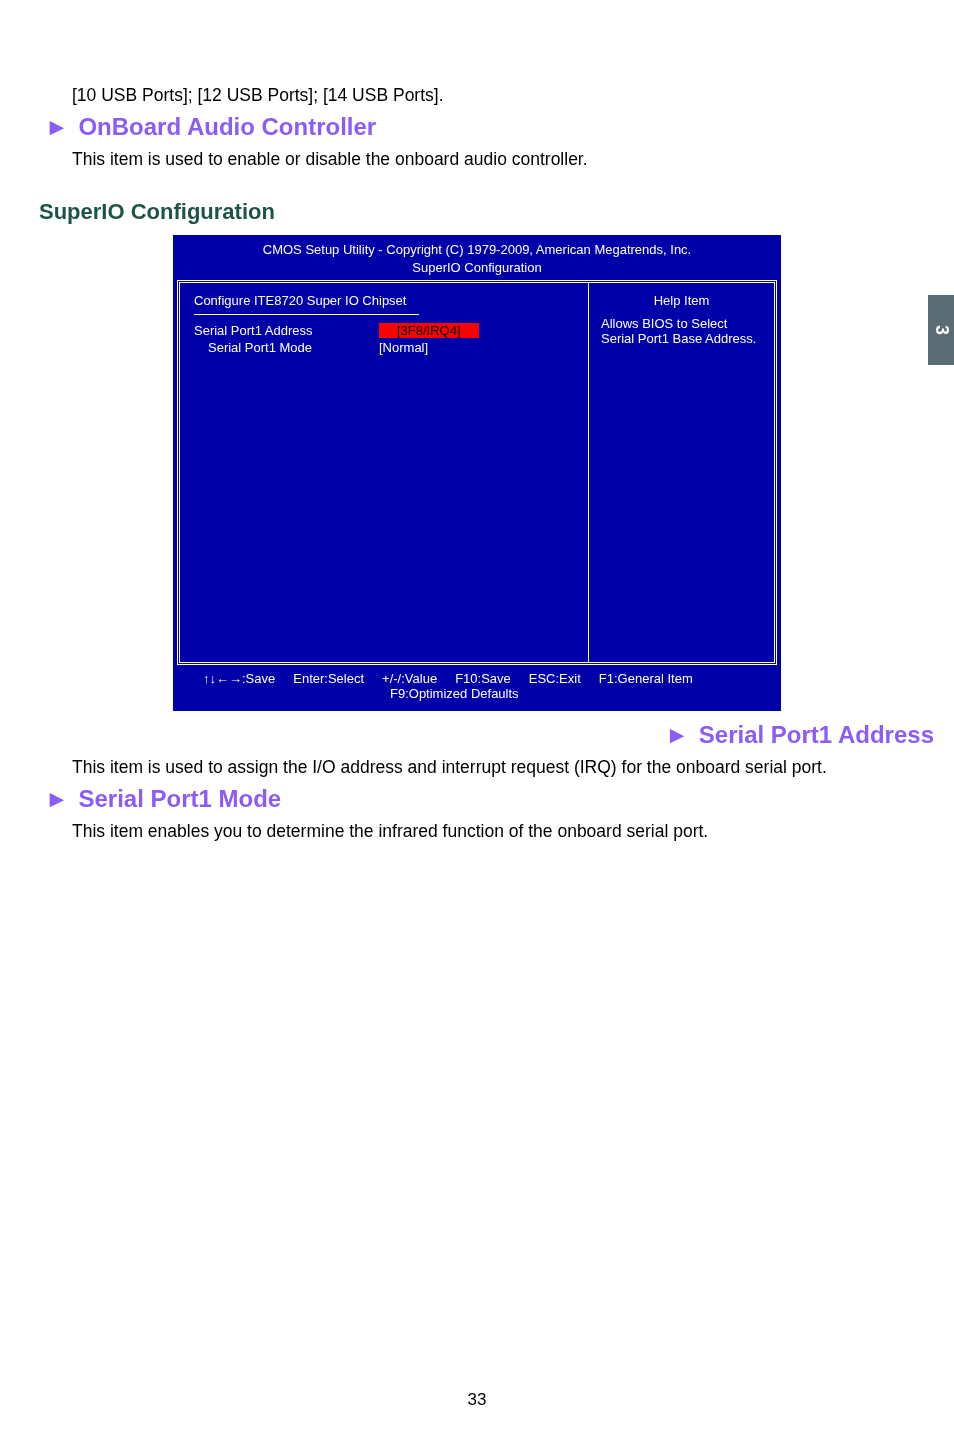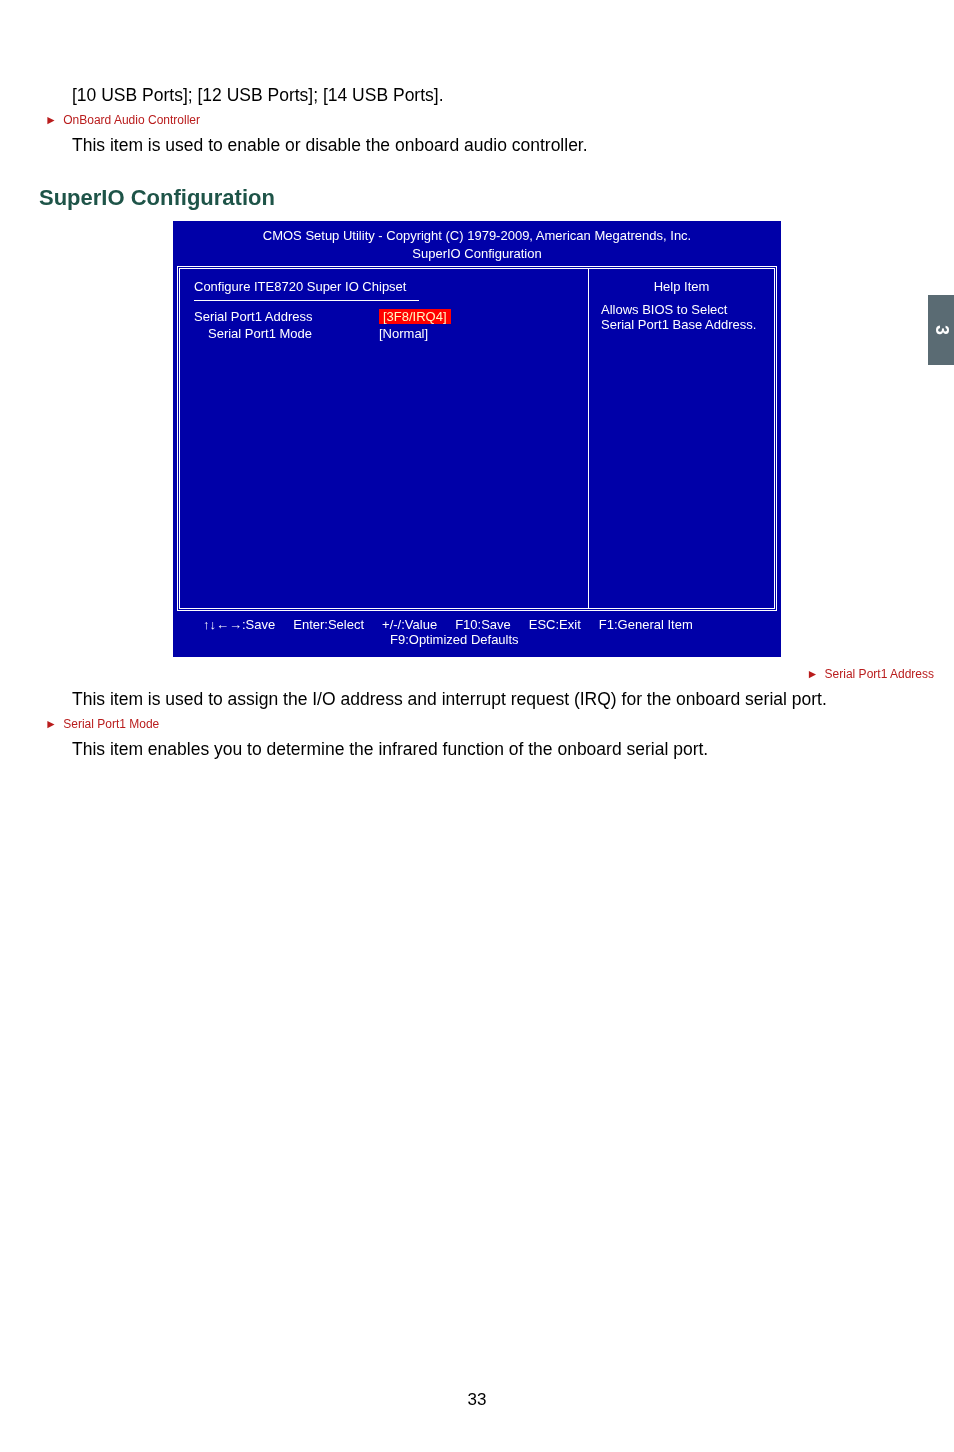--- a/index.html
+++ b/index.html
@@ -30,23 +30,23 @@
   .content {
     padding: 45px 20px 0 20px;
   }
   .indent-text {
     margin-left: 52px;
     font-size: 17.5px;
     line-height: 1.6;
     margin-top: 36px;
   }
   .item-arrow {
-    font-size: 12px;
-    color: #b91c1c;
-    font-weight: normal;
+    font-size: 24px;
+    color: #8b5cf6;
+    font-weight: bold;
     margin-left: 25px;
     margin-top: 4px;
   }
   .arrow-prefix {
     display: inline-block;
     margin-right: 3px;
   }
   .section-heading {
     color: #1e5448;
     font-size: 22px;
@@ -65,21 +65,21 @@
   }
   .bios-header {
     text-align: center;
     padding: 6px 0 4px 0;
     line-height: 1.35;
   }
   .bios-inner {
     border: 3px double #ffffff;
     margin: 0 4px;
     display: flex;
-    height: 345px;
+    height: 385px;
   }
   .bios-left {
     flex: 1;
     border-right: 1px solid #ffffff;
     padding: 10px 14px;
   }
   .bios-right {
     width: 185px;
     padding: 10px 12px;
   }
@@ -100,22 +100,22 @@
   }
   .bios-label-indent {
     width: 185px;
     padding-left: 14px;
   }
   .bios-val {
     color: #ffffff;
   }
   .highlighted {
     background: #ff0000;
-    color: #fef9c3;
-    padding: 0 4px;
+    color: #000000;
+    padding: 0 18px;
   }
   .help-header {
     text-align: center;
     margin-bottom: 6px;
   }
   .help-underline {
     margin-bottom: 8px;
   }
   .bios-footer {
     padding: 6px 14px 10px 30px;

